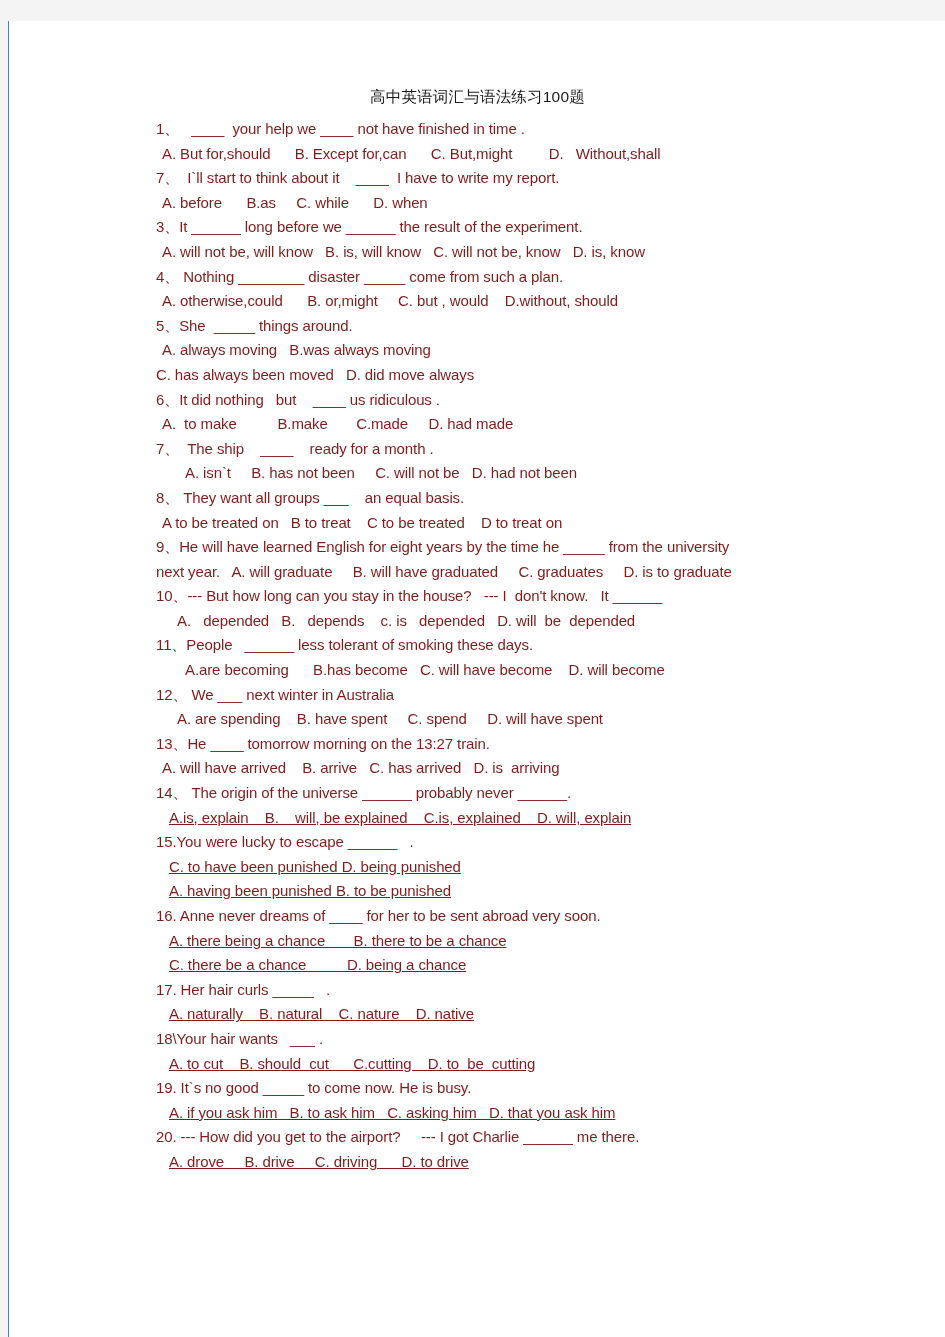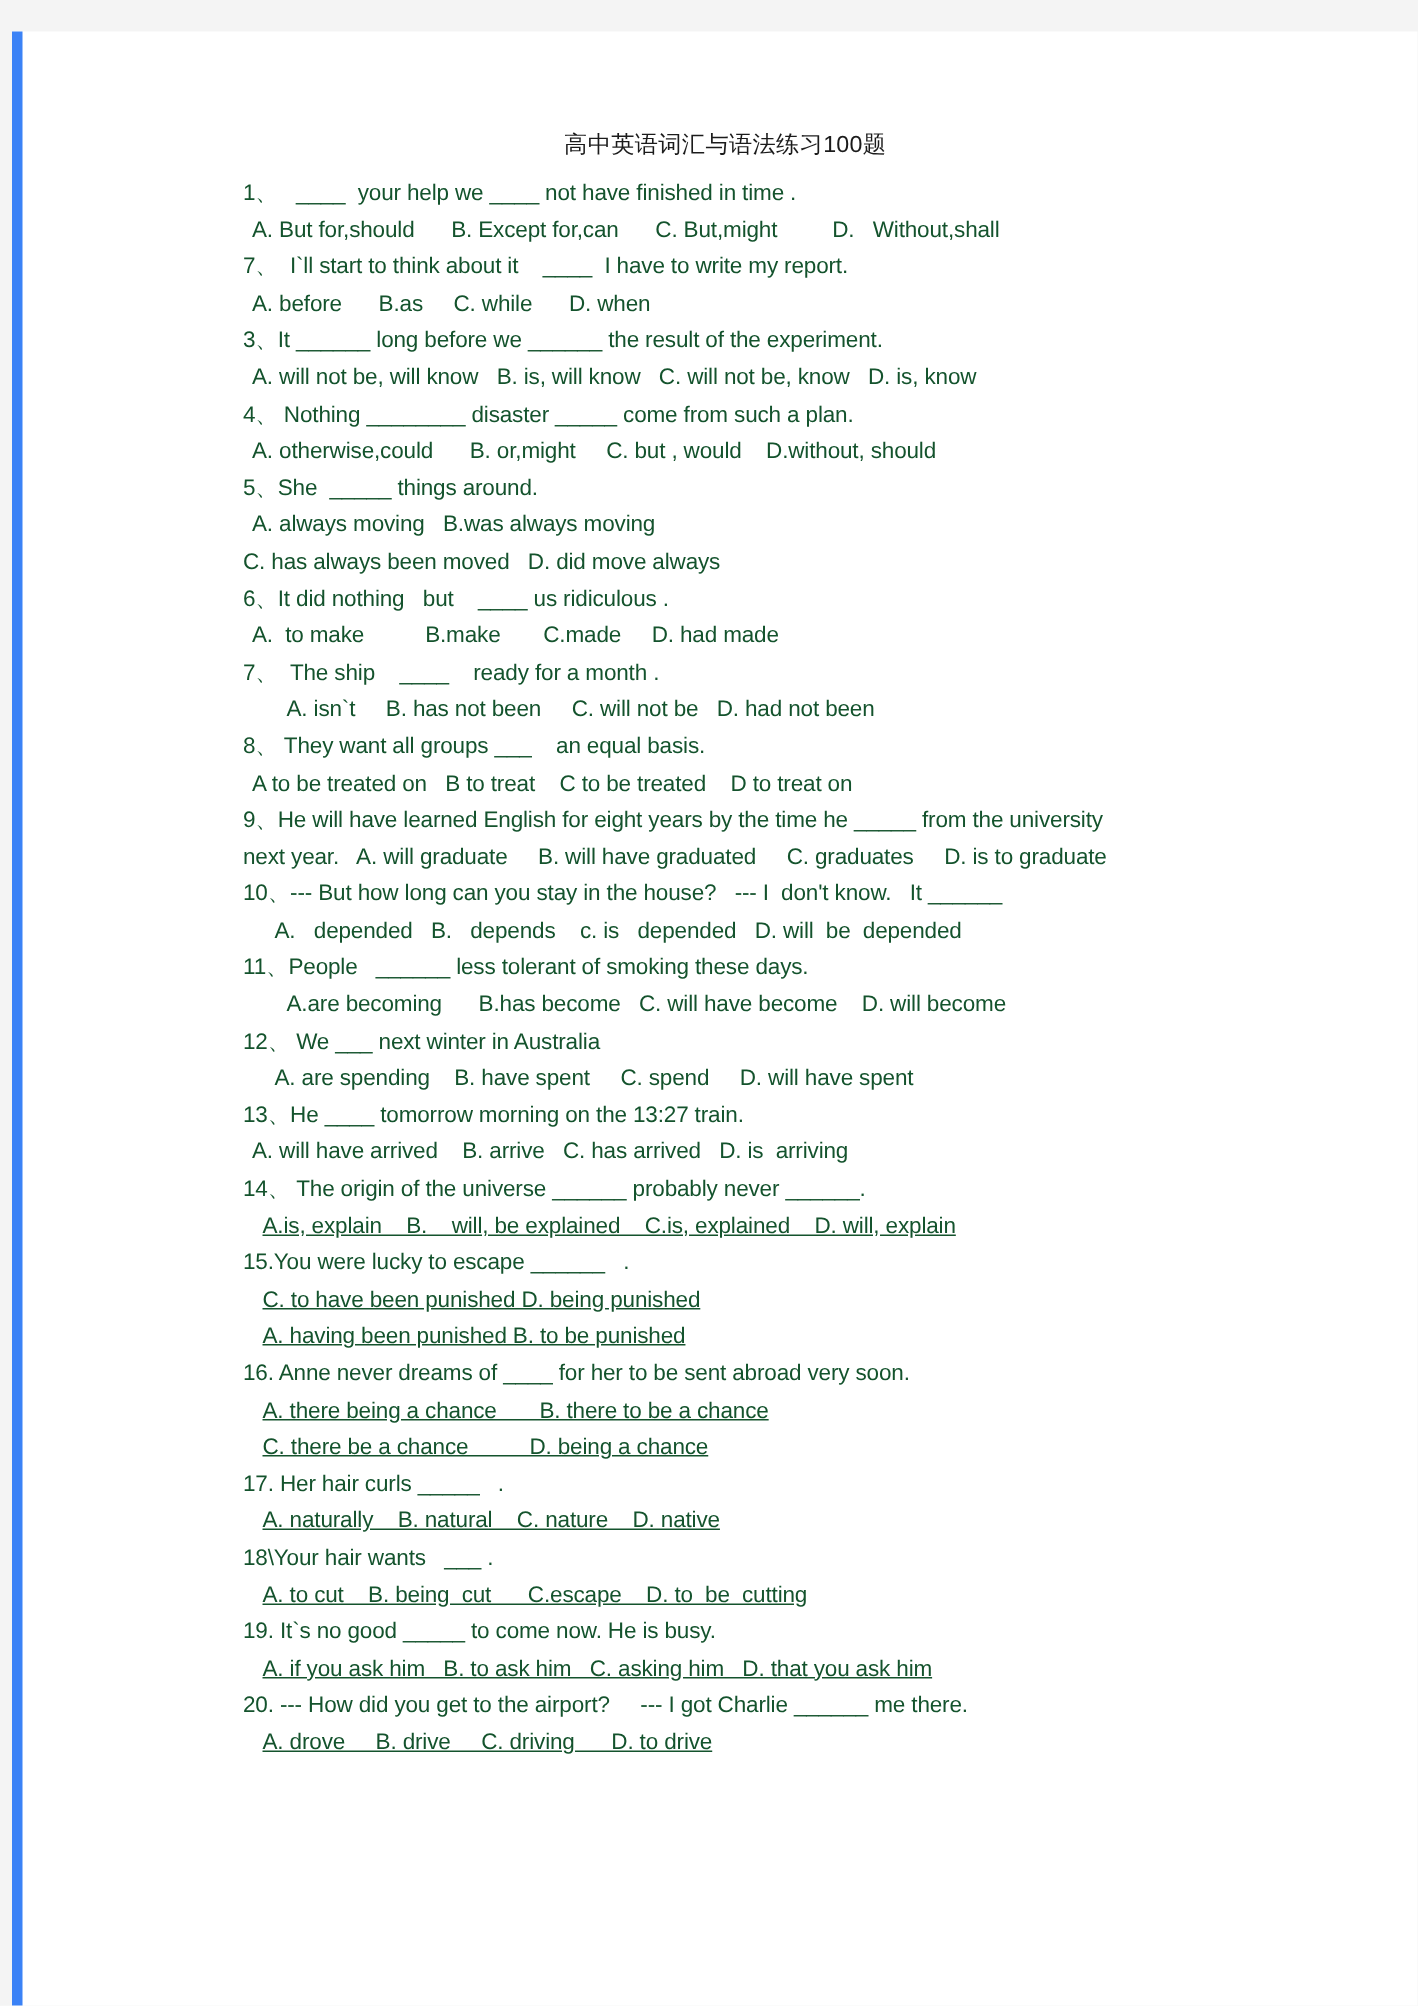--- a/index.html
+++ b/index.html
@@ -15,21 +15,21 @@
     overflow: hidden;
   }
   #page {
     position: absolute;
     left: 8px;
     top: 21px;
     width: 937px;
     height: 1316px;
     background: #ffffff;
     box-sizing: border-box;
-    border-left: 7px solid #3b82f6;
+    border-left: 1px solid #3b82f6;
   }
   #sheet {
     position: absolute;
     left: 0;
     top: 0;
     width: 937px;
     height: 1316px;
   }
   .doc-title {
     position: absolute;
@@ -45,21 +45,21 @@
   }
   .lines {
     position: absolute;
     left: 0;
     top: 96px;
     width: 937px;
   }
   .ln {
     font-size: 15px;
     line-height: 24.6px;
-    color: #14532d;
+    color: #7f1d1d;
     white-space: pre;
     letter-spacing: -0.1px;
     height: 24.6px;
     overflow: visible;
   }
   
   .i0  { padding-left: 147px; }
   .i1  { padding-left: 153px; }
   .i2  { padding-left: 160px; text-decoration: underline; }
   .i3  { padding-left: 168px; }
@@ -105,21 +105,21 @@
         <div class="ln i2">A.is, explain    B.    will, be explained    C.is, explained    D. will, explain</div>
         <div class="ln i0">15.You were lucky to escape ______   .</div>
         <div class="ln i2">C. to have been punished D. being punished</div>
         <div class="ln i2">A. having been punished B. to be punished</div>
         <div class="ln i0">16. Anne never dreams of ____ for her to be sent abroad very soon.</div>
         <div class="ln i2">A. there being a chance       B. there to be a chance</div>
         <div class="ln i2">C. there be a chance          D. being a chance</div>
         <div class="ln i0">17. Her hair curls _____   .</div>
         <div class="ln i2">A. naturally    B. natural    C. nature    D. native</div>
         <div class="ln i0">18\Your hair wants   ___ .</div>
-        <div class="ln i2">A. to cut    B. being  cut      C.escape    D. to  be  cutting</div>
+        <div class="ln i2">A. to cut    B. should  cut      C.cutting    D. to  be  cutting</div>
         <div class="ln i0">19. It`s no good _____ to come now. He is busy.</div>
         <div class="ln i2">A. if you ask him   B. to ask him   C. asking him   D. that you ask him</div>
         <div class="ln i0">20. --- How did you get to the airport?     --- I got Charlie ______ me there.</div>
         <div class="ln i2">A. drove     B. drive     C. driving      D. to drive</div>
       </div>
 
   </div>
 </div>
 
 </body></html>

